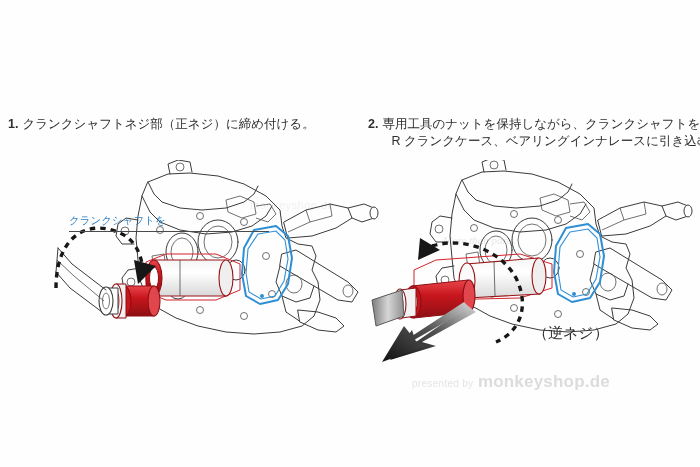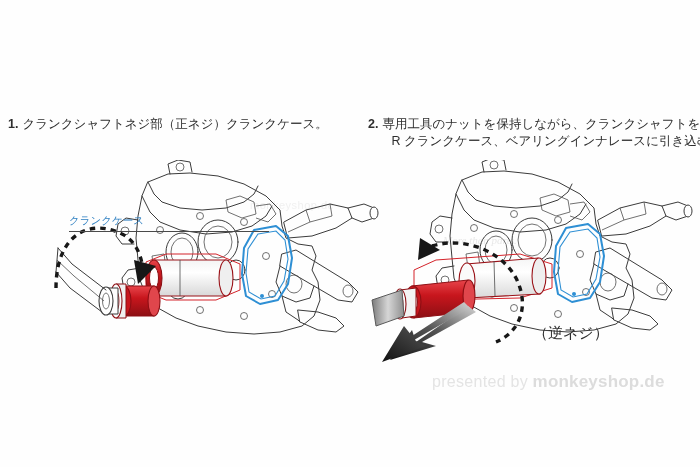--- a/index.html
+++ b/index.html
@@ -119,23 +119,22 @@
   }
   .wm-foot {
     position: absolute;
     left: 412px;
     top: 372px;
     white-space: nowrap;
     pointer-events: none;
   }
   .wm-foot .light {
     color: #e4e4e4;
-    font-size: 16px;
+    font-size: 10px;
     letter-spacing: 0.3px;
-    margin-left: 20px;
   }
   .wm-foot .bold {
     color: #dcdcdc;
     font-size: 17px;
     font-weight: bold;
     letter-spacing: 0.2px;
   }
 
   svg { display: block; }
   .dwg { fill: none; stroke: #3b3b3b; stroke-width: 1; stroke-linejoin: round; stroke-linecap: round; }
@@ -147,21 +146,21 @@
   .dash { fill: none; stroke: #171717; stroke-width: 3.4; stroke-dasharray: 5.5 5; stroke-linecap: butt; }
 </style>
 </head>
 <body>
 
 <div class="canvas">
 
   <div class="step" id="step-1">
     <span class="step-num">1.</span>
     <span class="step-body">
-      <span class="step-line">クランクシャフトネジ部（正ネジ）クランクケース。</span>
+      <span class="step-line">クランクシャフトネジ部（正ネジ）に締め付ける。</span>
     </span>
   </div>
 
   <div class="step" id="step-2">
     <span class="step-num">2.</span>
     <span class="step-body">
       <span class="step-line">専用工具のナットを保持しながら、クランクシャフトを</span>
       <span class="step-line indent">R クランクケース、ベアリングインナレースに引き込む。</span>
     </span>
   </div>
@@ -282,21 +281,21 @@
       <path class="dwg-thin" d="M74 141 L44 116 L27 100"></path>
     </g>
 
     <g>
       <path class="dash" d="M26 128 C26 74, 60 58, 92 74 C104 80, 110 92, 112 104"></path>
       <path d="M104 100 L126 106 L108 124 Z" fill="#171717"></path>
     </g>
 
   </svg>
 
-  <div class="callout">クランクケース</div>
+  <div class="callout">クランクシャフトを</div>
   <div class="callout-rule"></div>
 
   <svg class="fig" id="fig-right" width="330" height="230" viewBox="0 0 330 230" style="position:absolute; left:370px; top:160px;">
 
     <defs>
       <linearGradient id="tubeGradR" x1="0" y1="0" x2="0" y2="1">
         <stop offset="0" stop-color="#f5f5f5"></stop>
         <stop offset="0.35" stop-color="#ffffff"></stop>
         <stop offset="1" stop-color="#d9d9d9"></stop>
       </linearGradient>

